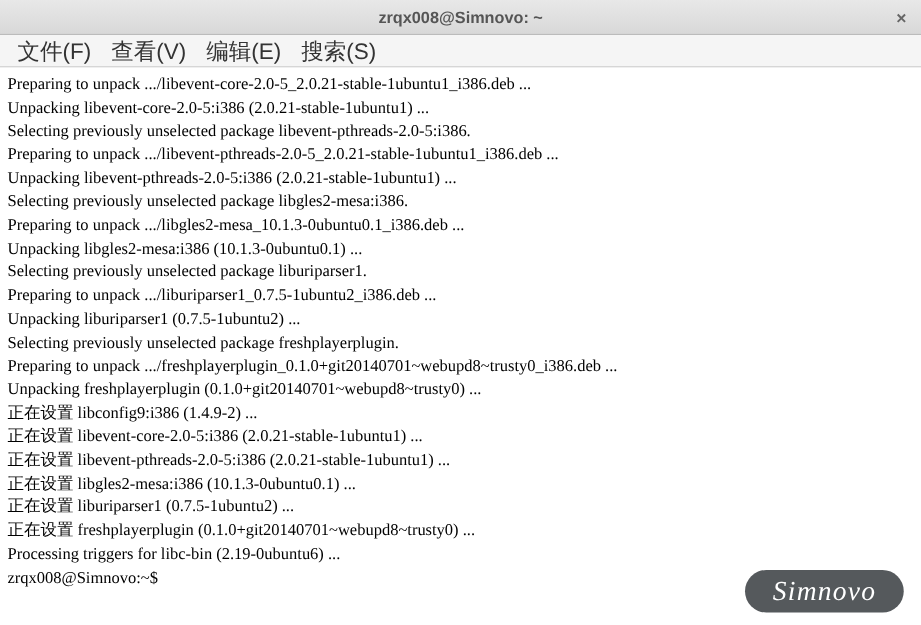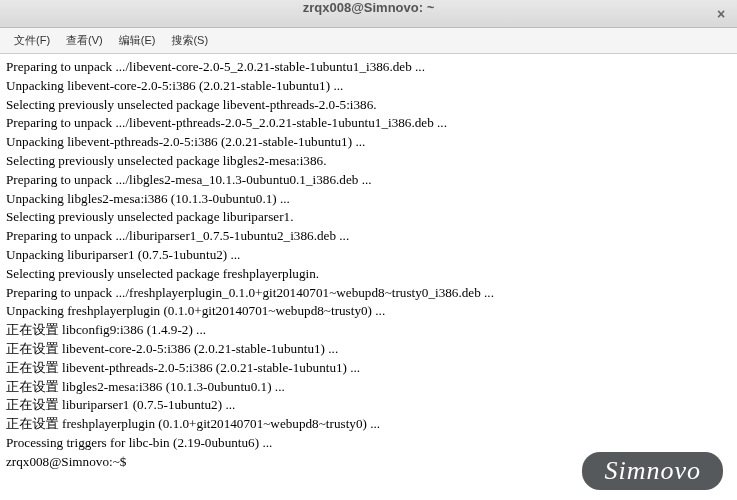--- a/index.html
+++ b/index.html
@@ -9,20 +9,21 @@
       font-family: sans-serif;
       background: #f0f0f0;
       overflow: hidden;
       position: relative;
     }
     .titlebar {
       height: 28px;
       background: linear-gradient(to bottom, #e8e8e8, #d8d8d8);
       border-bottom: 1px solid #bbb;
       display: flex;
+      align-items: center;
       justify-content: center;
       position: relative;
       font-size: 13px;
       color: #555;
       font-weight: bold;
     }
     .close-btn {
       position: absolute;
       right: 8px;
       top: 6px;
@@ -34,21 +35,21 @@
       line-height: 16px;
       text-align: center;
     }
     .menubar {
       height: 26px;
       background: #f5f5f5;
       border-bottom: 1px solid #ccc;
       display: flex;
       align-items: center;
       padding: 0 6px;
-      font-size: 11px;
+      font-size: 18px;
       color: #333;
     }
     .menu-item {
       padding: 4px 8px;
       cursor: pointer;
     }
     .terminal {
       background: #ffffff;
       color: #000;
       font-family: Liberation Serif, serif;
@@ -61,21 +62,21 @@
       word-break: break-all;
     }
     .watermark {
       position: absolute;
       right: 14px;
       bottom: 10px;
       background: #55595c;
       color: #fff;
       font-style: italic;
       font-family: Georgia, serif;
-      font-size: 26px;
+      font-size: 22px;
       padding: 4px 22px;
       border-radius: 18px;
       letter-spacing: 1px;
     }
   </style>
 </head>
 <body>
 
 <div class="titlebar">
   <span>zrqx008@Simnovo: ~</span>

